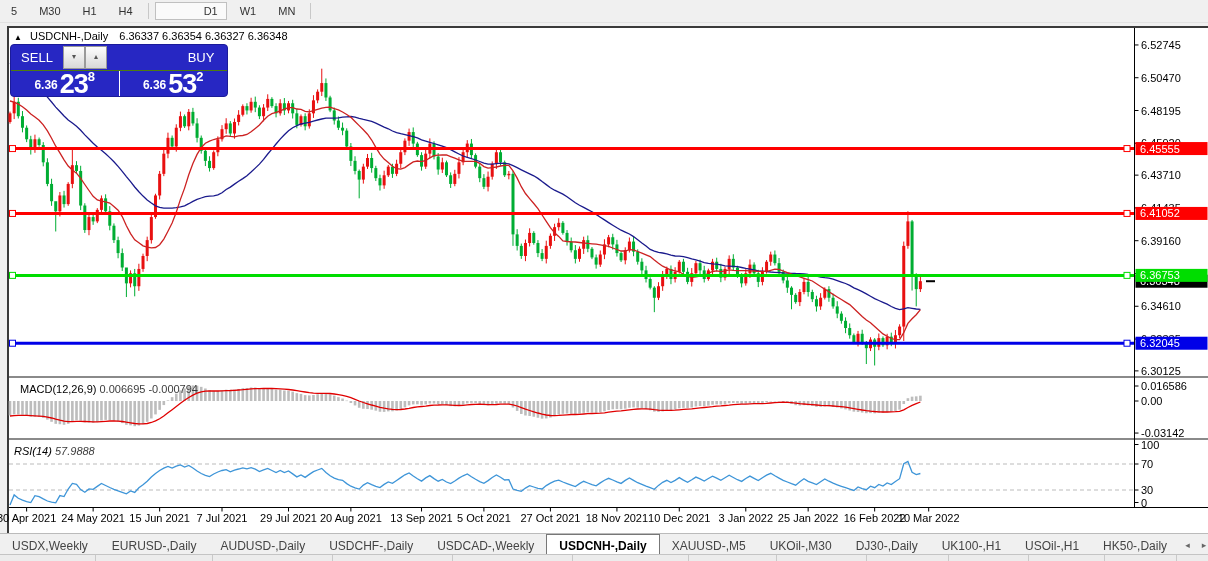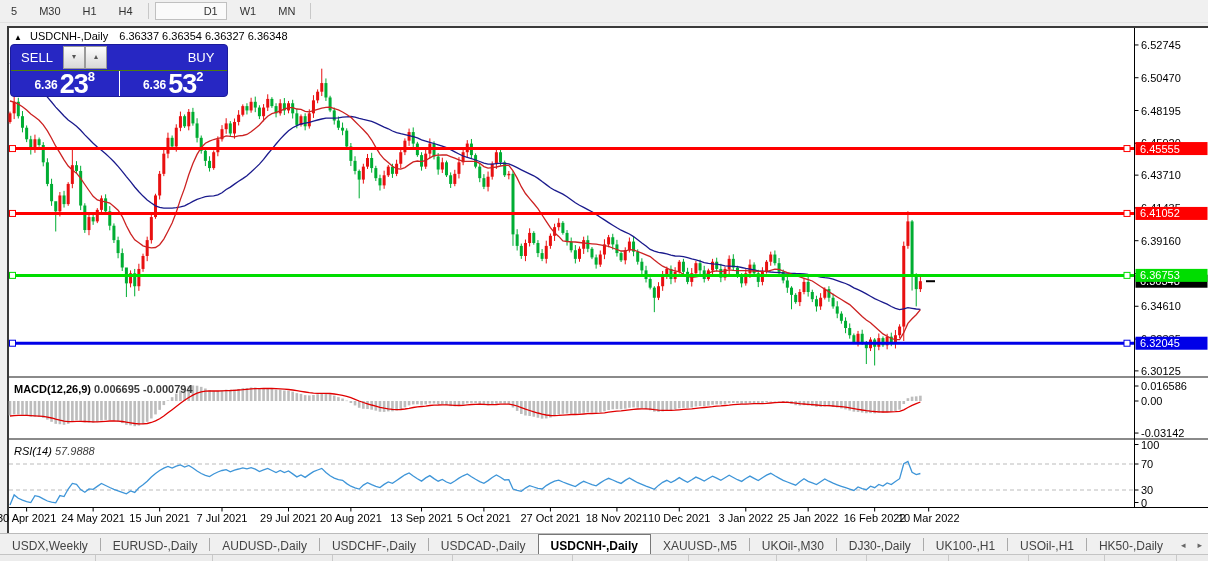--- a/index.html
+++ b/index.html
@@ -879,39 +879,39 @@
         <span class="psup">8</span>
       </div>
       <div class="pblock">
         <span class="psm">6.36</span>
         <span class="pbig">53</span>
         <span class="psup">2</span>
       </div>
     </div>
   </div>
 
-  <div class="indlabel" style="left:14px;top:383px;font-weight:bold;">
+  <div class="indlabel" style="left:20px;top:383px;">
     <span>MACD(12,26,9)</span>
     <span class="vals">0.006695 -0.000794</span>
   </div>
   <div class="indlabel" style="left:14px;top:445px;font-style:italic;">
     <span>RSI(14)</span>
     <span class="vals">57.9888</span>
   </div>
 
   <div class="tabbar">
       <div class="tab">USDX,Weekly</div>
       <div class="tsep"></div>
       <div class="tab">EURUSD-,Daily</div>
       <div class="tsep"></div>
       <div class="tab">AUDUSD-,Daily</div>
       <div class="tsep"></div>
       <div class="tab">USDCHF-,Daily</div>
       <div class="tsep"></div>
-      <div class="tab">USDCAD-,Daily</div>
+      <div class="tab">USDCAD-,Weekly</div>
       <div class="tab active">USDCNH-,Daily</div>
       <div class="tab">XAUUSD-,M5</div>
       <div class="tsep"></div>
       <div class="tab">UKOil-,M30</div>
       <div class="tsep"></div>
       <div class="tab">DJ30-,Daily</div>
       <div class="tsep"></div>
       <div class="tab">UK100-,H1</div>
       <div class="tsep"></div>
       <div class="tab">USOil-,H1</div>

